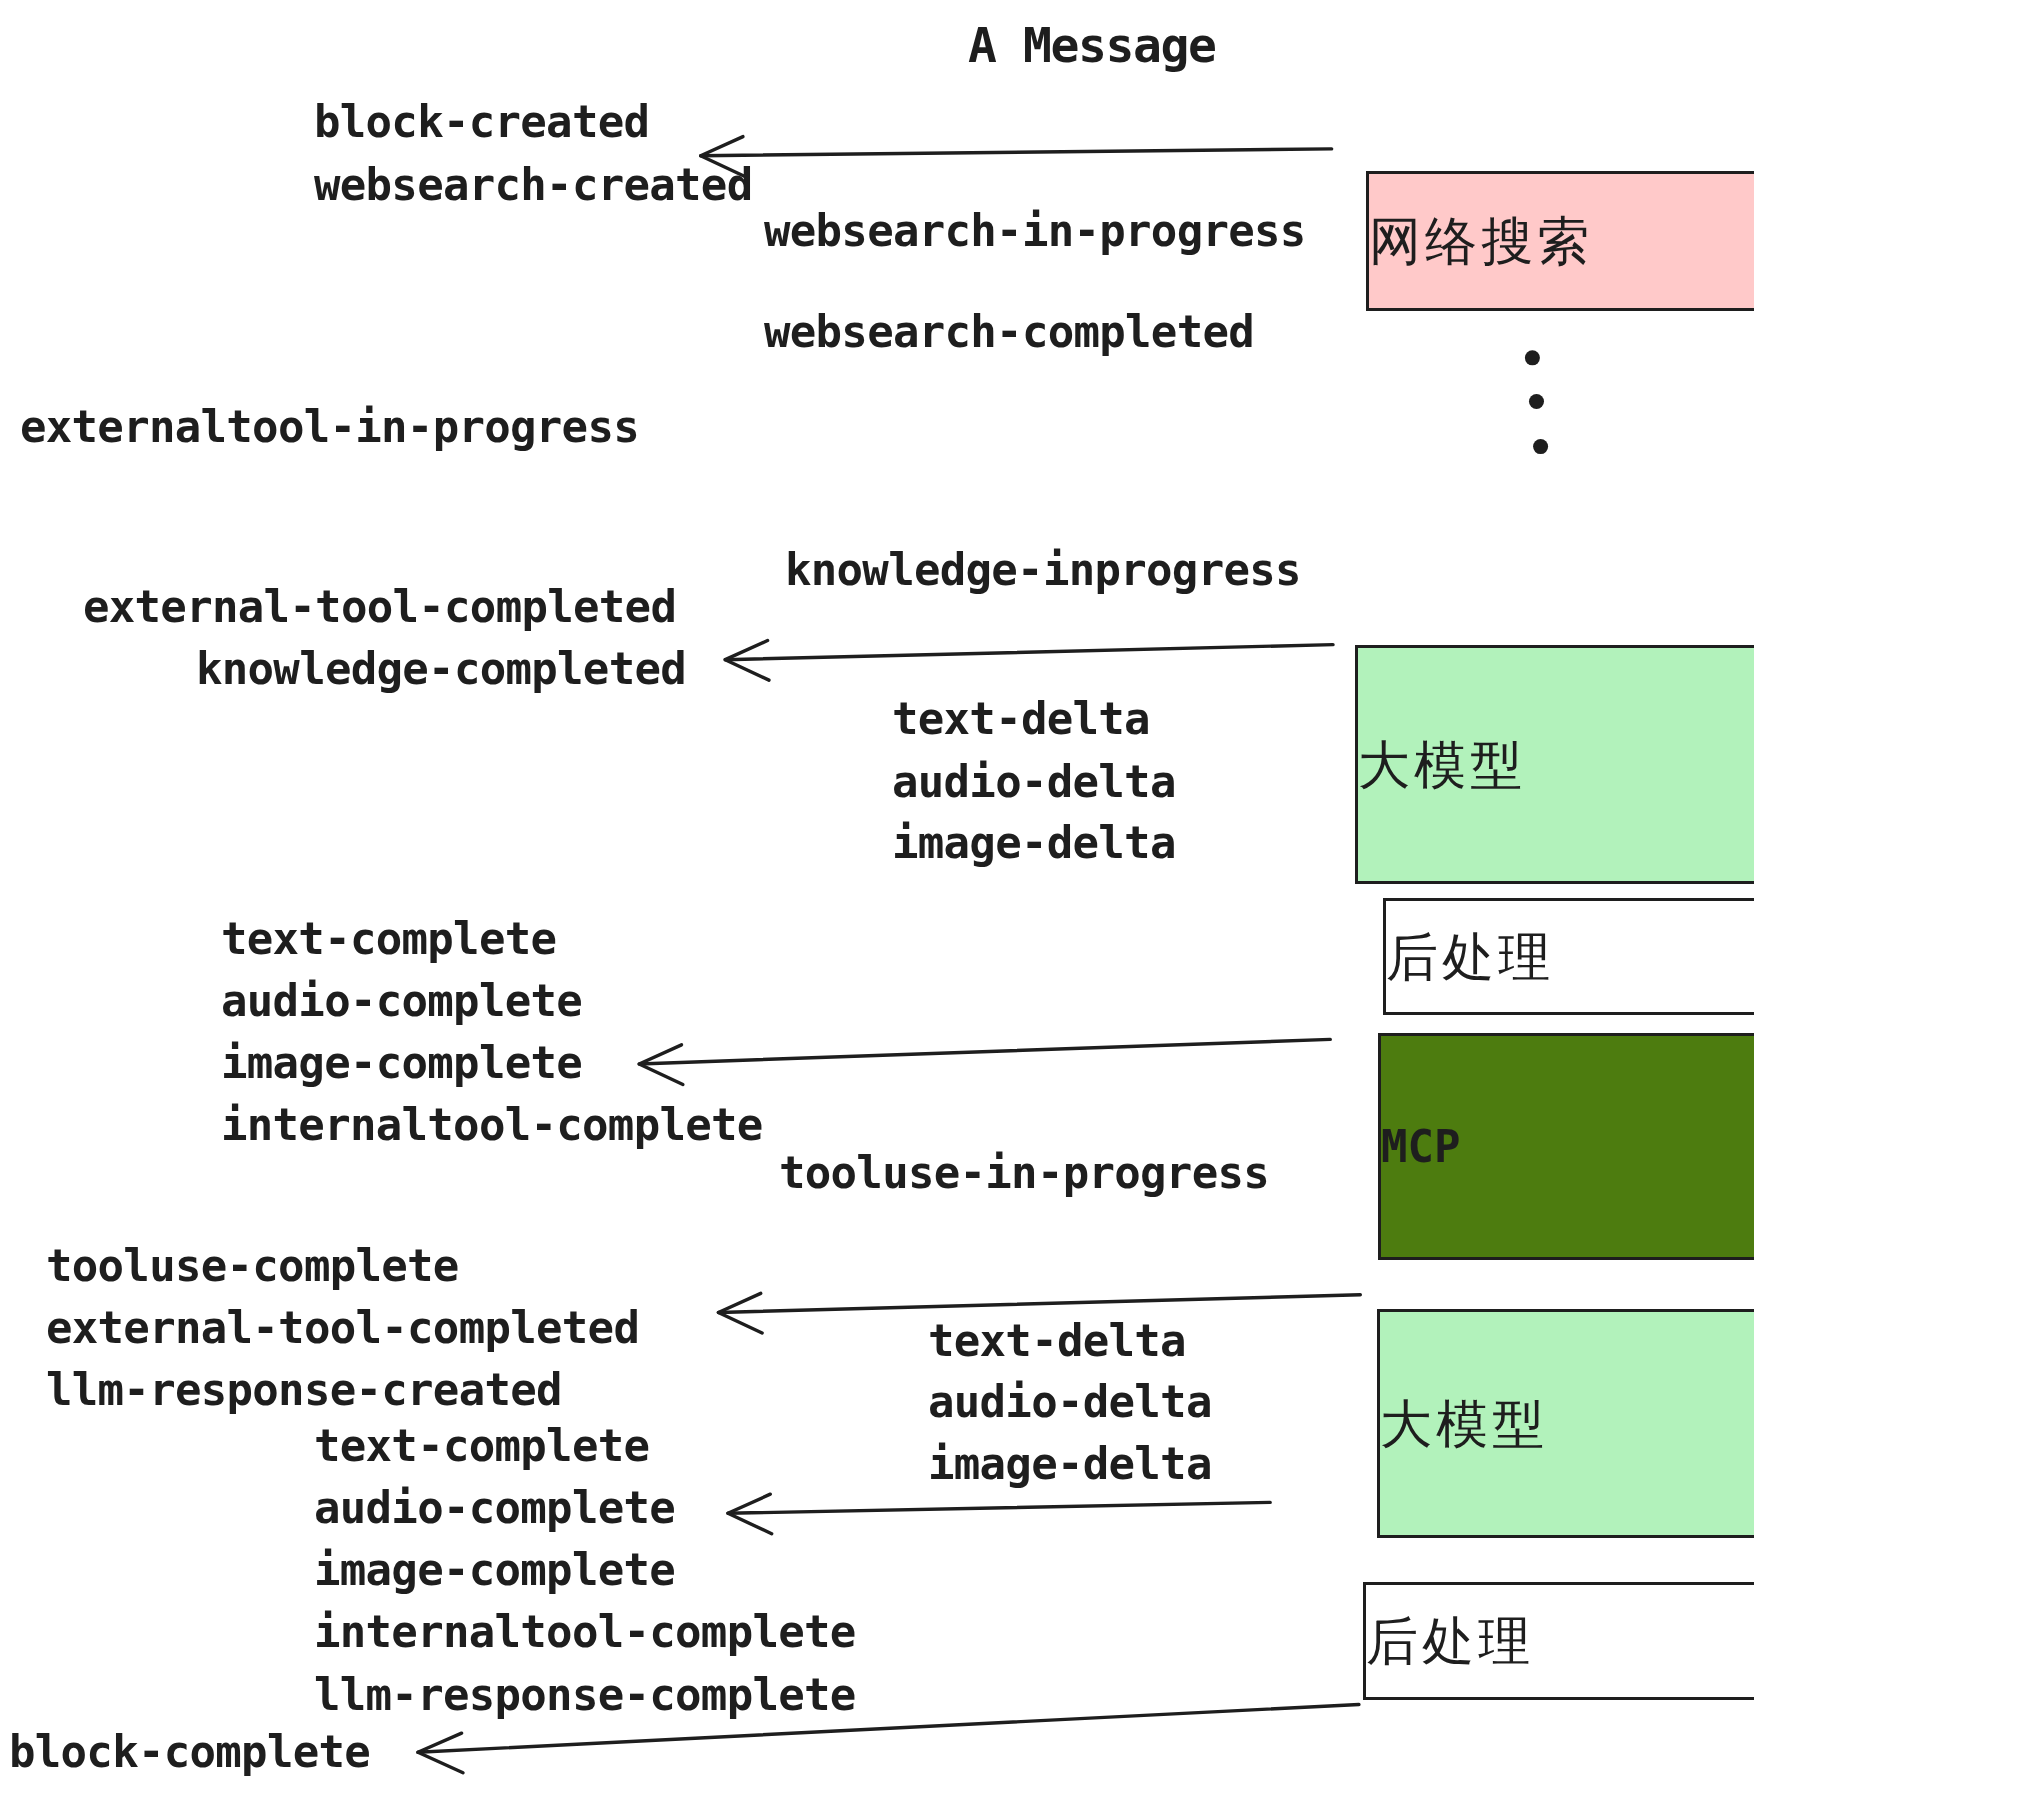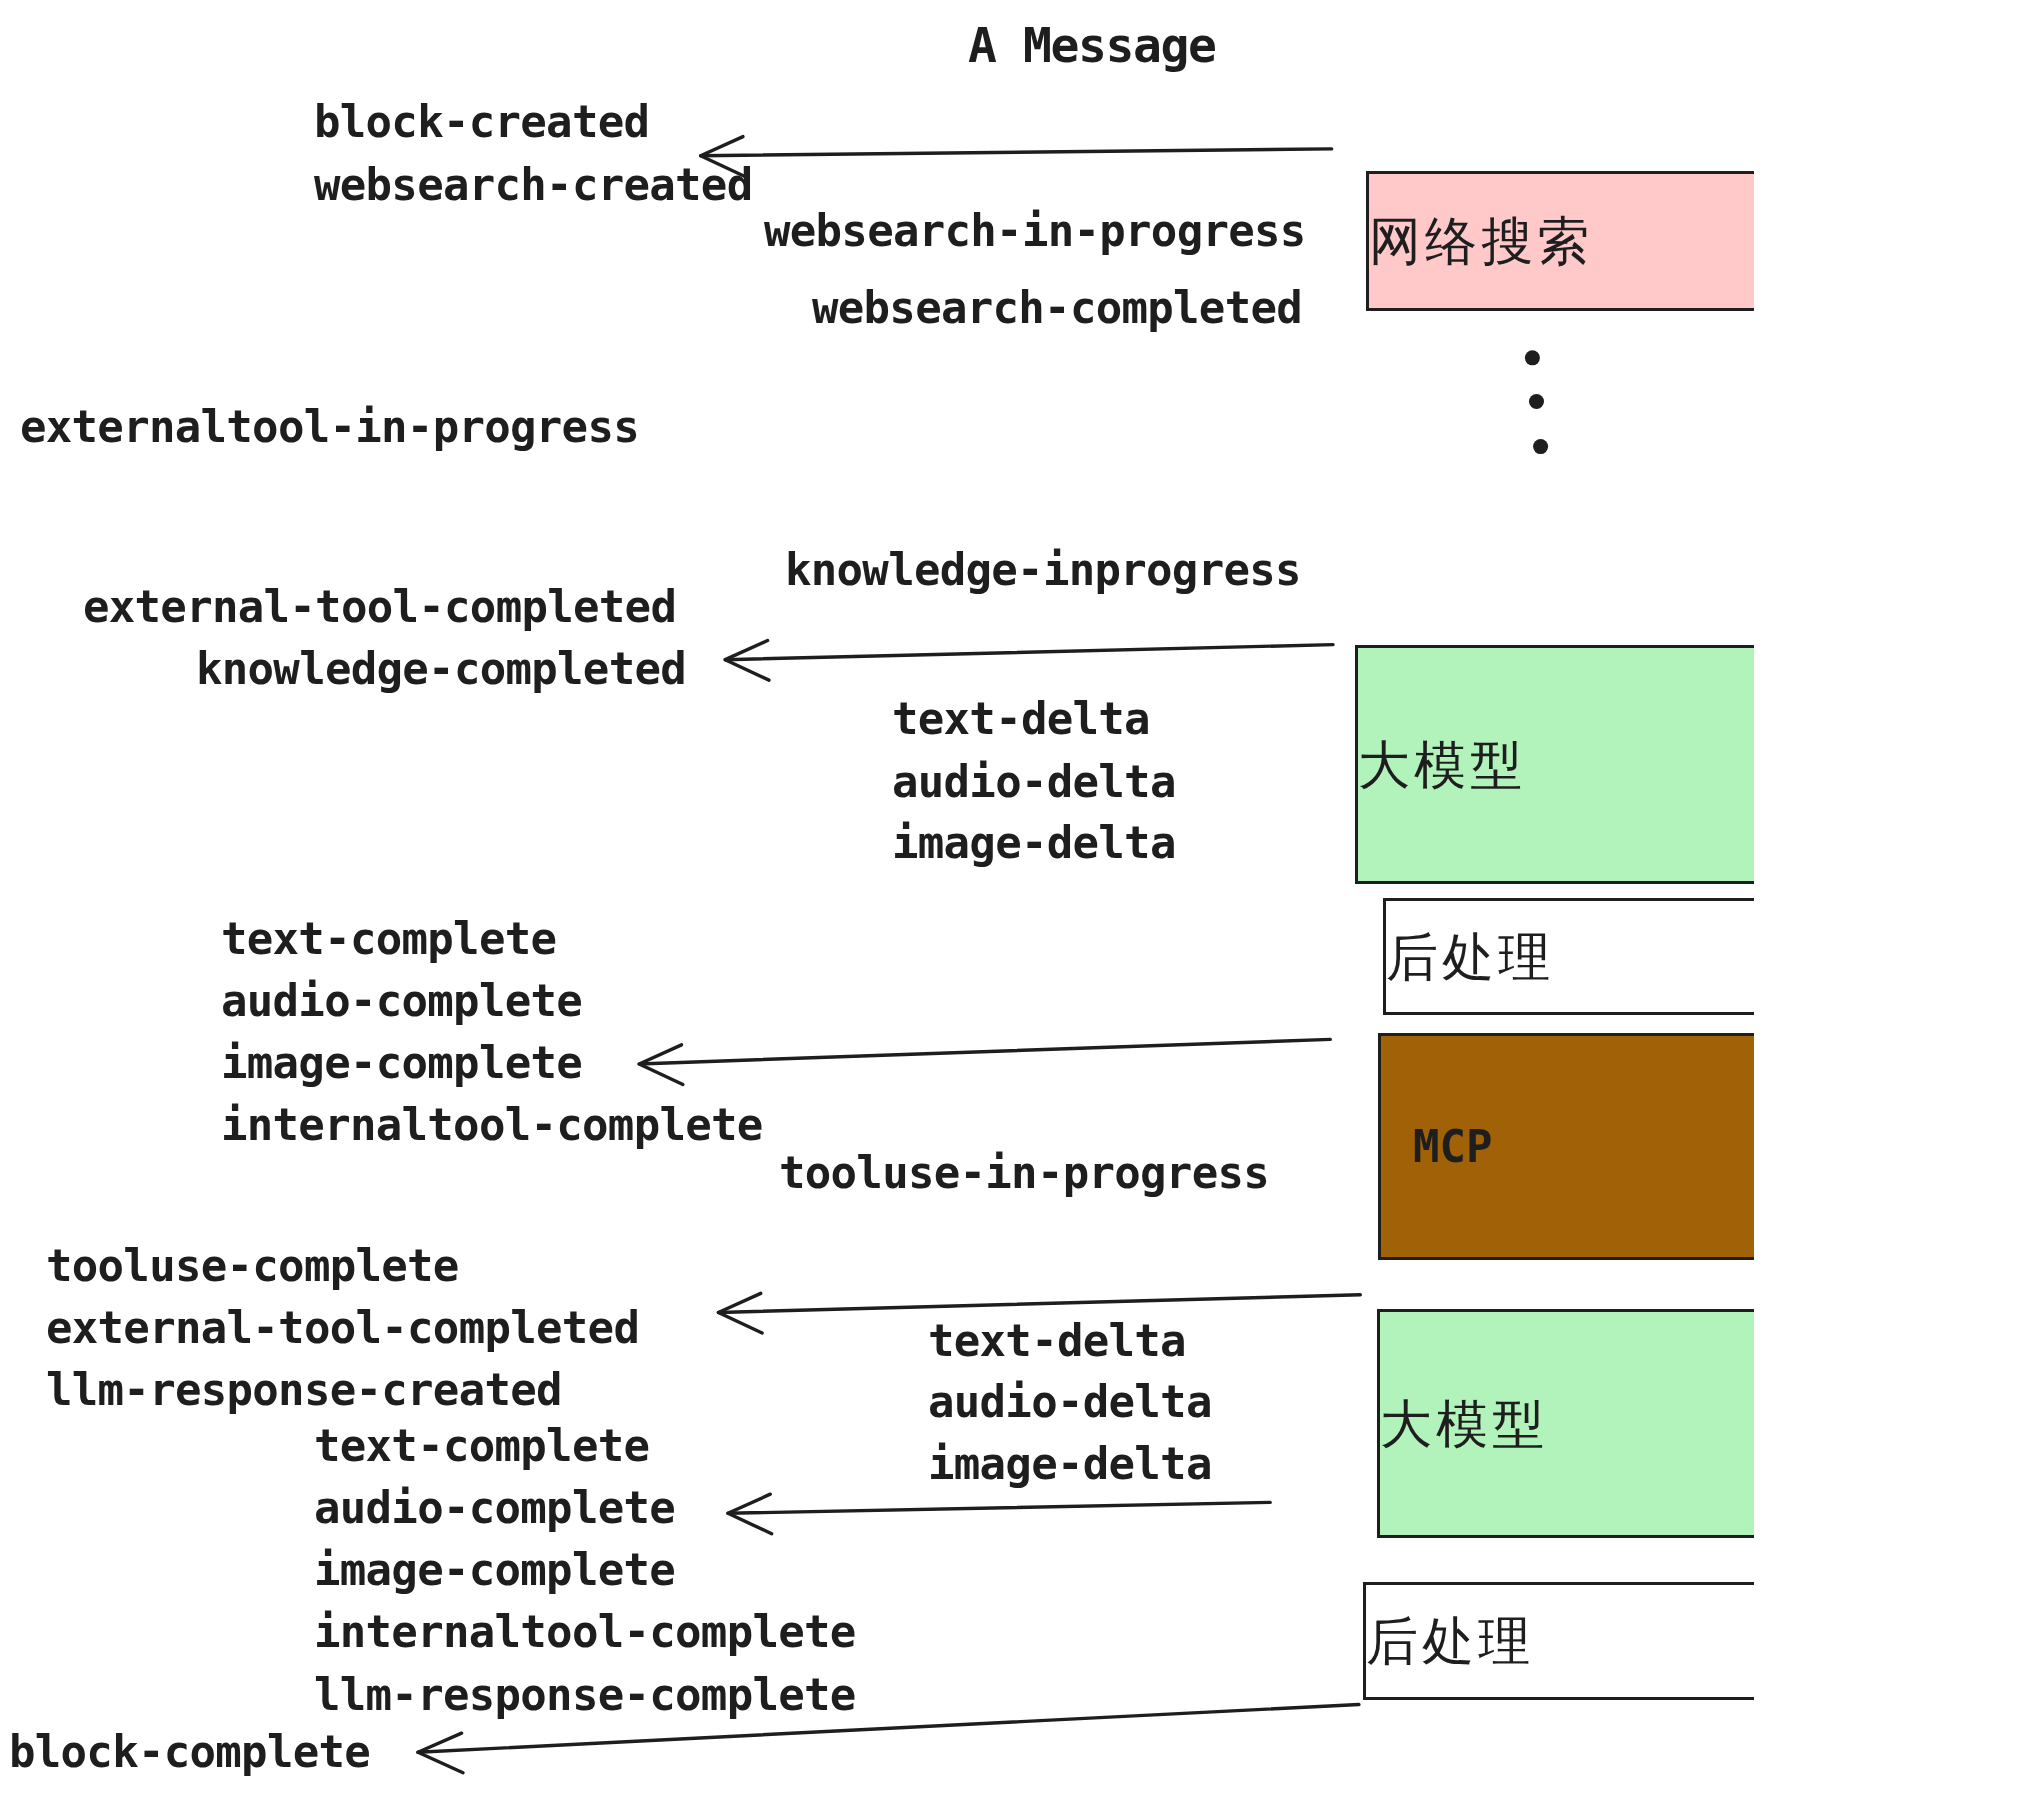--- a/index.html
+++ b/index.html
@@ -127,21 +127,21 @@
       <circle cx="2250" cy="588" r="11"></circle>
       <circle cx="2256" cy="654" r="11"></circle>
     </g>
   </svg>
 
   <div class="title" style="left:968px;top:20.5px;">A Message</div>
 
   <div class="evt" style="left:314px;top:163px;">websearch-created</div>
   <div class="evt" style="left:314px;top:100px;">block-created</div>
   <div class="evt" style="left:764px;top:209px;">websearch-in-progress</div>
-  <div class="evt" style="left:764px;top:286px;margin-left:48px;">websearch-completed</div>
+  <div class="evt" style="left:764px;top:310px;">websearch-completed</div>
   <div class="evt" style="left:20px;top:405px;">externaltool-in-progress</div>
   <div class="evt" style="left:785px;top:548px;">knowledge-inprogress</div>
   <div class="evt" style="left:83px;top:585px;">external-tool-completed</div>
   <div class="evt" style="left:196px;top:647px;">knowledge-completed</div>
   <div class="evt" style="left:892px;top:697px;">text-delta</div>
   <div class="evt" style="left:892px;top:760px;">audio-delta</div>
   <div class="evt" style="left:892px;top:821px;">image-delta</div>
   <div class="evt" style="left:221px;top:917px;">text-complete</div>
   <div class="evt" style="left:221px;top:979px;">audio-complete</div>
   <div class="evt" style="left:221px;top:1041px;">image-complete</div>
@@ -166,21 +166,21 @@
 
 
   <div class="box" style="left: 1355px; top: 645px; width: 402px; height: 239px; background: rgb(178, 242, 187);">
     <span class="cjk">大模型</span>
   </div>
 
   <div class="box" style="left: 1383px; top: 898px; width: 418px; height: 117px; background: rgb(255, 255, 255);">
     <span class="cjk">后处理</span>
   </div>
 
-  <div class="box" style="left: 1378px; top: 1033px; width: 400px; height: 227px; background: #a16207; padding-left: 32px;">
+  <div class="box" style="left: 1378px; top: 1033px; width: 400px; height: 227px; background: #4d7c0f;">
     <span class="latin">MCP</span>
   </div>
 
   <div class="box" style="left: 1377px; top: 1309px; width: 400px; height: 229px; background: rgb(178, 242, 187);">
     <span class="cjk">大模型</span>
   </div>
 
   <div class="box" style="left: 1363px; top: 1582px; width: 444px; height: 118px; background: rgb(255, 255, 255);">
     <span class="cjk">后处理</span>
   </div>

